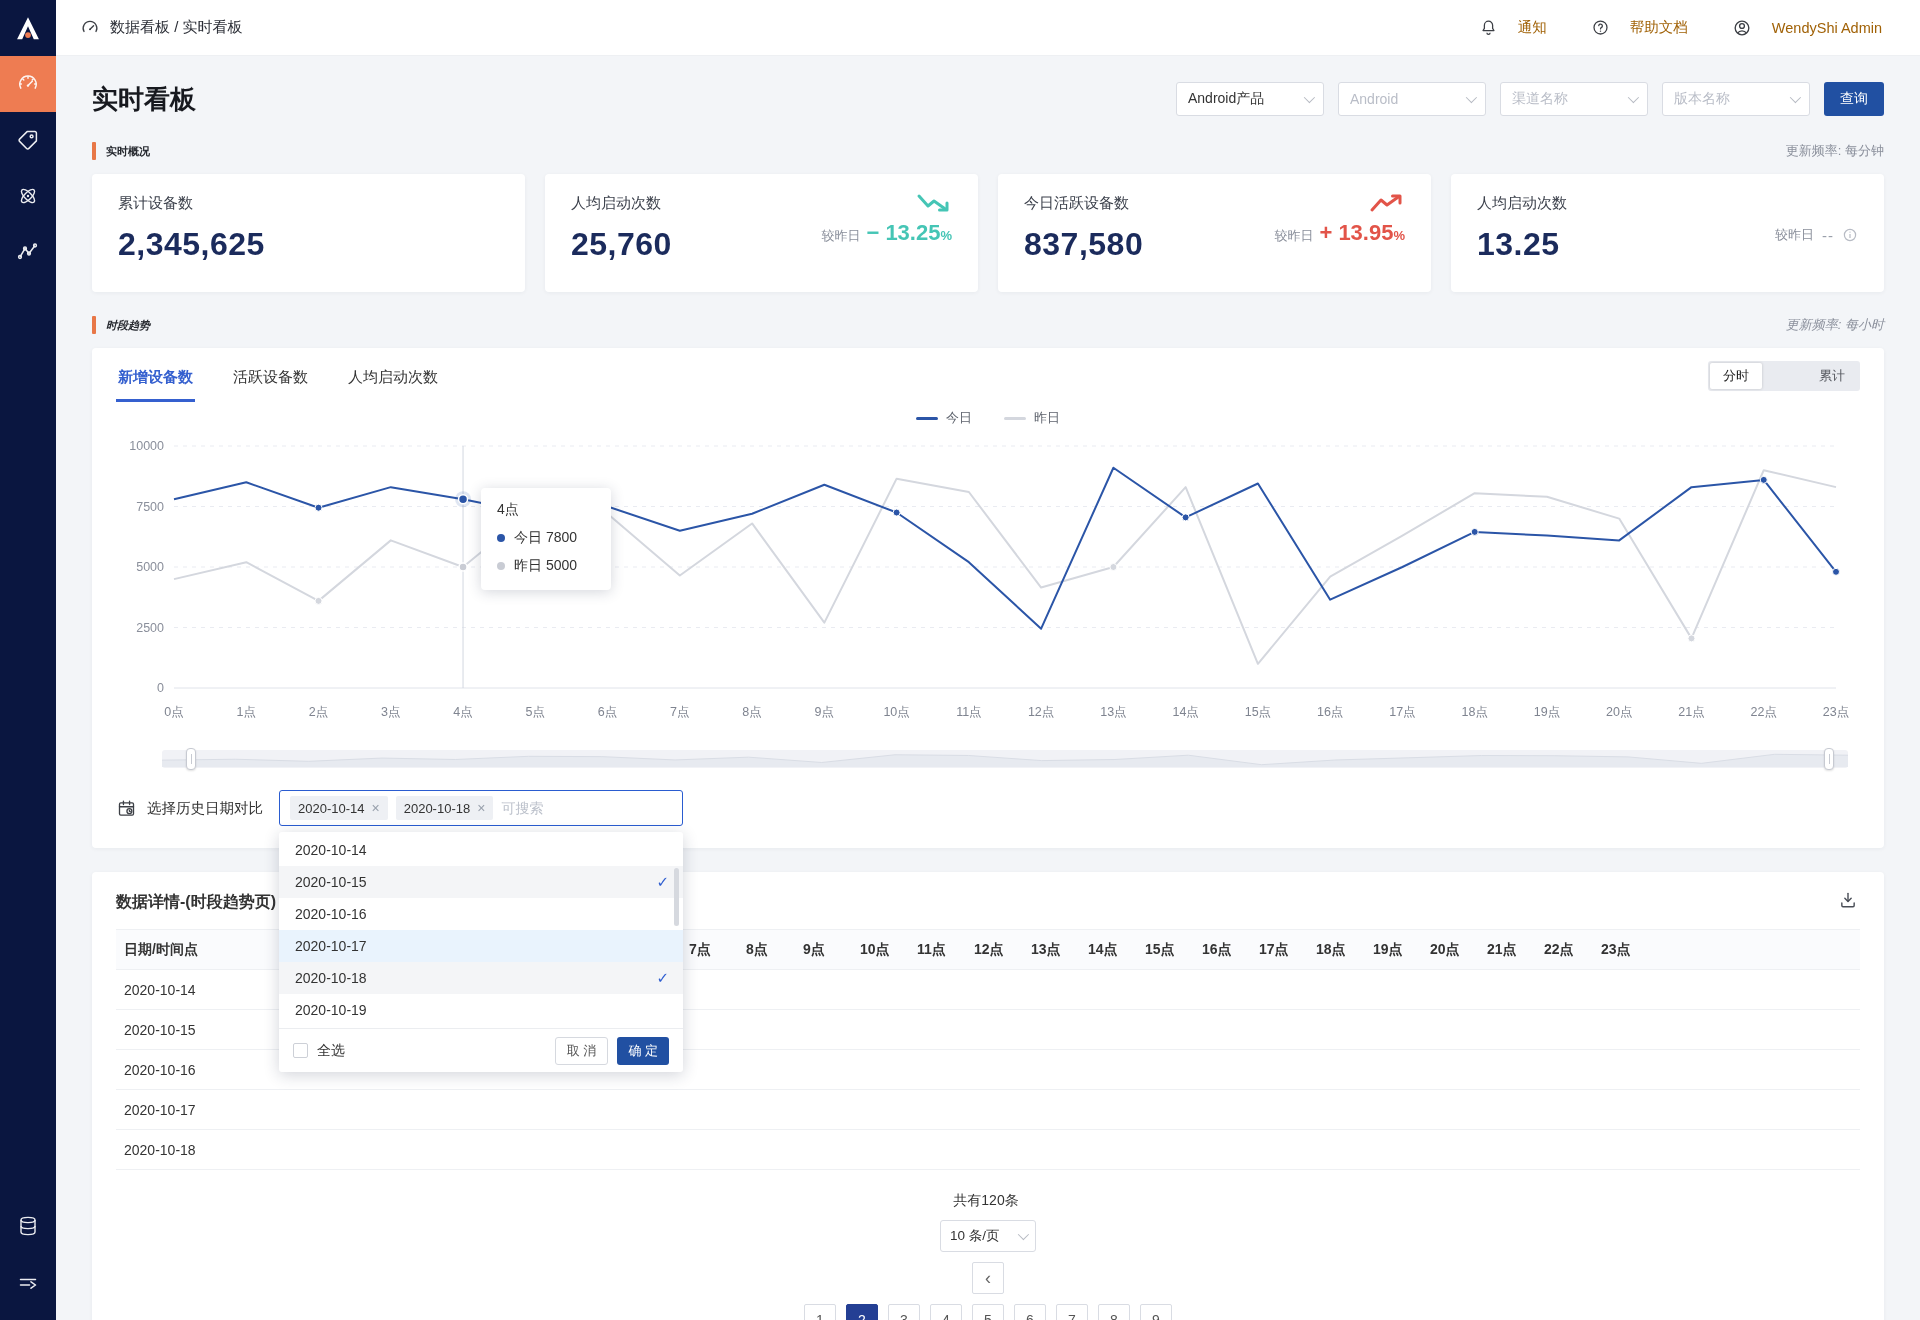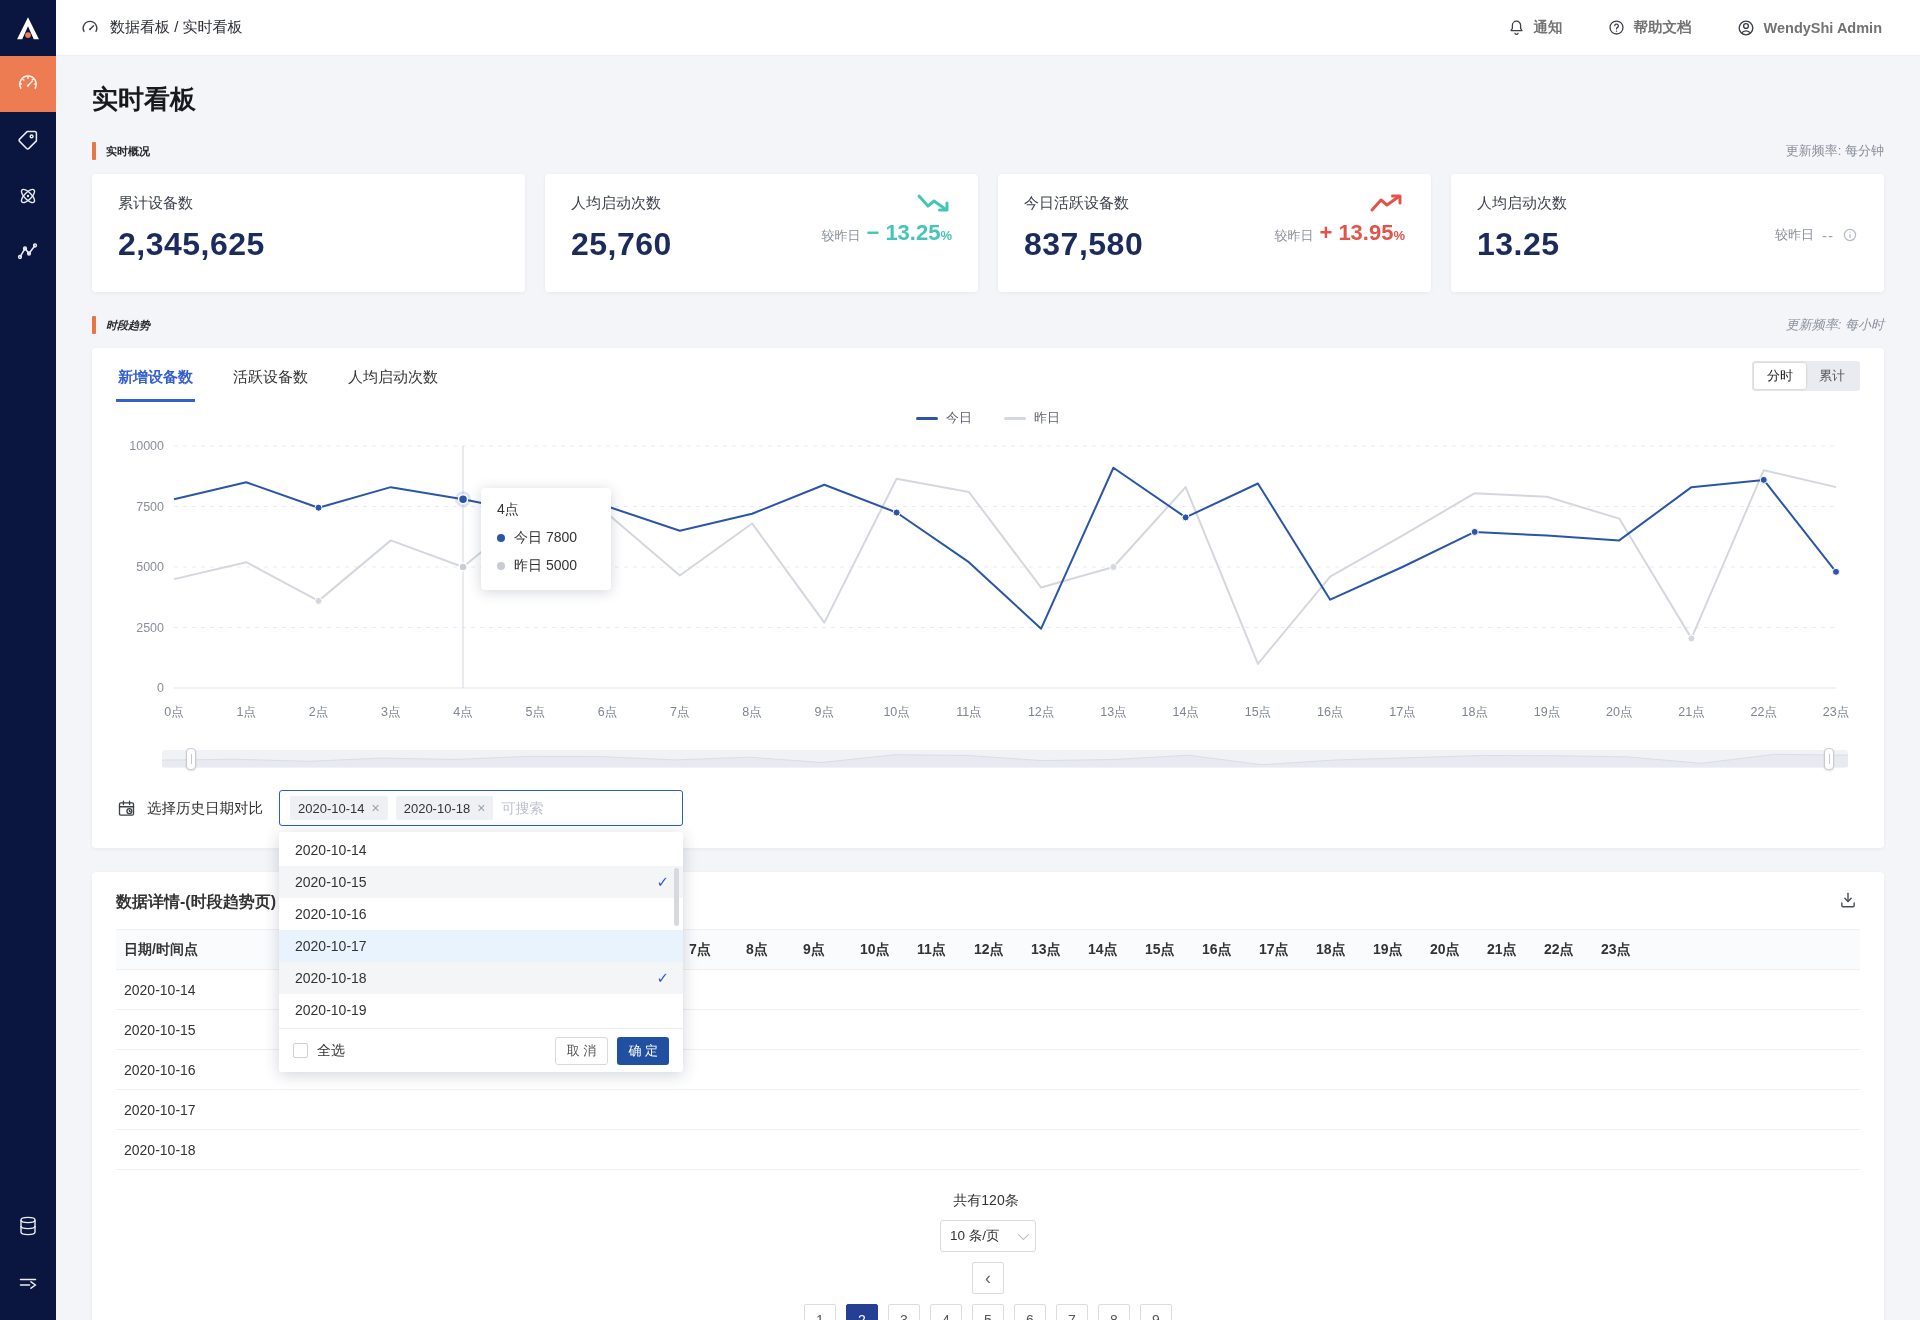--- a/index.html
+++ b/index.html
@@ -12,21 +12,21 @@
   .logo { width:56px; height:56px; display:flex; align-items:center; justify-content:center; }
   .side-item { width:56px; height:56px; display:flex; align-items:center; justify-content:center; cursor:pointer; }
   .side-item svg { opacity:.92; }
   .side-item.active { background:#ee7c52; }
   .side-bottom { margin-top:auto; padding-bottom:10px; }
 
   
   .topbar { position:absolute; left:56px; top:0; width:1864px; height:56px; background:#fff; display:flex; align-items:center; padding:0 38px 0 24px; border-bottom:1px solid #eef0f3; z-index:10; }
   .crumb { display:flex; align-items:center; gap:10px; font-size:15px; color:#2b2e36; }
   .top-actions { margin-left:auto; display:flex; align-items:center; gap:44px; }
-  .top-action { display:flex; align-items:center; gap:8px; font-size:14.5px; color:#737373; cursor:pointer;font-weight:bold; }
+  .top-action { display:flex; align-items:center; gap:20px; font-size:14.5px; color:#a16207; cursor:pointer; }
 
   
   .content { position:absolute; left:56px; top:56px; width:1864px; padding:18px 36px 0; }
 
   .page-head { display:flex; align-items:center; justify-content:space-between; height:50px; }
   .page-title { font-size:26px; font-weight:700; color:#17191f; }
   .filters { display:flex; align-items:center; gap:14px; }
   .select { width:148px; height:34px; background:#fff; border:1px solid #d9dce3; border-radius:3px; display:flex; align-items:center; justify-content:space-between; padding:0 11px; font-size:14px; color:#333; cursor:pointer; }
   .select.ph { color:#b9bdc7; }
   .chev { width:8px; height:8px; border-right:1.5px solid #b6bac2; border-bottom:1.5px solid #b6bac2; transform:rotate(45deg) translateY(-2px); }
@@ -51,21 +51,21 @@
   .card-side-mid { position:absolute; right:26px; top:52px; display:flex; align-items:center; gap:8px; font-size:13px; color:#8a8f9b; }
   .dash-val { font-size:15px; color:#9aa0ab; letter-spacing:1px; }
 
   
   .panel { background:#fff; border-radius:4px; box-shadow:0 1px 4px rgba(20,30,60,.05); }
   .trend-panel { margin-top:14px; padding:0 24px 22px; position:relative; }
   .tabs-row { display:flex; align-items:center; height:56px; }
   .tabs { display:flex; gap:36px; }
   .tab { font-size:15px; color:#333; padding:18px 2px 12px; border-bottom:3px solid transparent; cursor:pointer; }
   .tab.active { color:#3560cf; font-weight:700; border-bottom-color:#3560cf; }
-  .toggle { margin-left:auto; background:#e9ebf0; border-radius:3px; padding:2px; display:flex; }
+  .toggle { margin-left:auto; background:#e9ebf0; border-radius:3px; padding:2px; display:flex;gap:44px; }
   .seg { height:26px; line-height:26px; padding:0 13px; font-size:13px; color:#55585f; border-radius:2px; cursor:pointer; }
   .seg.active { background:#fff; color:#222; box-shadow:0 0 3px rgba(0,0,0,.18); }
   .legend-row { display:flex; justify-content:center; align-items:center; gap:32px; height:24px; margin-top:2px; }
   .legend-item { display:flex; align-items:center; gap:8px; font-size:13px; color:#5f646e; cursor:pointer; }
   .legend-swatch { width:22px; height:3px; border-radius:2px; }
 
   .chart-wrap { position:relative; margin-top:2px; }
   .tooltip { position:absolute; background:#fff; border-radius:4px; box-shadow:0 2px 14px rgba(40,50,80,.20); padding:13px 20px 15px 16px; min-width:130px; z-index:5; pointer-events:none; }
   .tt-title { font-size:14px; color:#333; }
   .tt-row { display:flex; align-items:center; gap:9px; margin-top:10px; font-size:14px; color:#333; }
@@ -215,20 +215,39 @@
         </svg>
         <span>WendyShi Admin</span>
       </div>
     </div>
   </header>
 
   <main class="content">
 
     <div class="page-head">
       <h1 class="page-title">实时看板</h1>
+      <div class="filters">
+        <div class="select">
+            <span>Android产品</span>
+            <i class="chev"></i>
+          </div>
+        <div class="select ph">
+            <span>Android</span>
+            <i class="chev"></i>
+          </div>
+        <div class="select ph">
+            <span>渠道名称</span>
+            <i class="chev"></i>
+          </div>
+        <div class="select ph">
+            <span>版本名称</span>
+            <i class="chev"></i>
+          </div>
+        <button class="btn-primary">查询</button>
+      </div>
     </div>
 
     <div class="section-head">
       <span class="sec-bar"></span>
       <span class="sec-title">实时概况</span>
       <span class="sec-update">更新频率: 每分钟</span>
     </div>
     <div class="cards">
       <div class="card">
         <div class="card-label">累计设备数</div>

